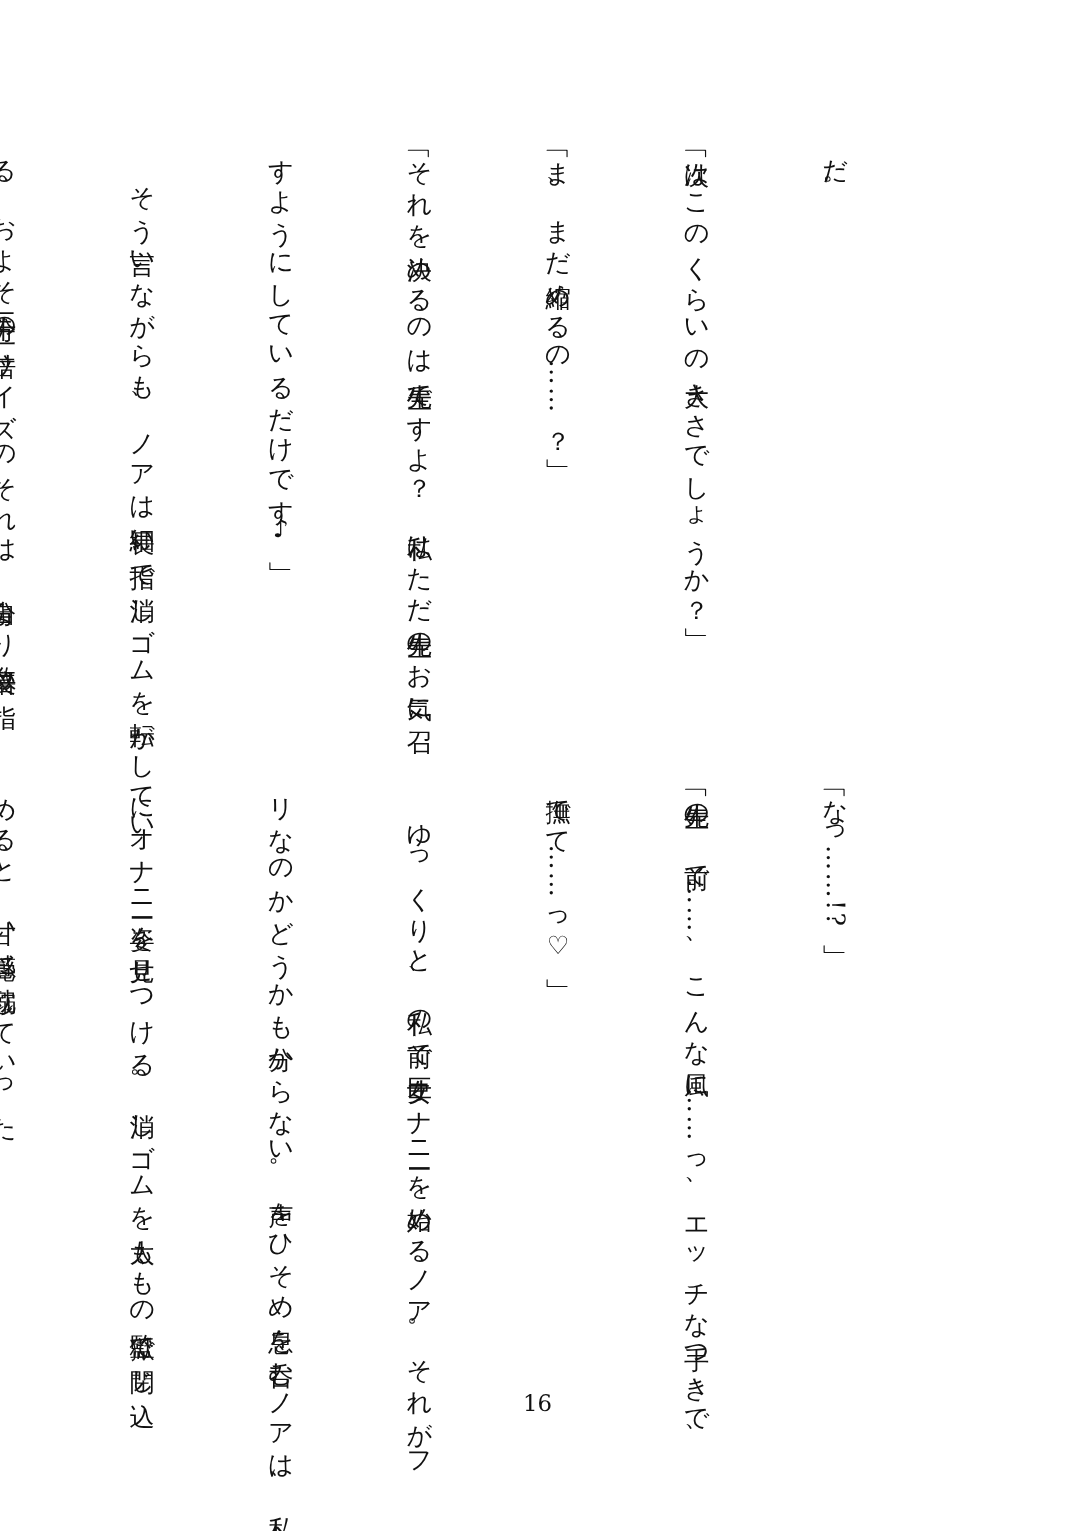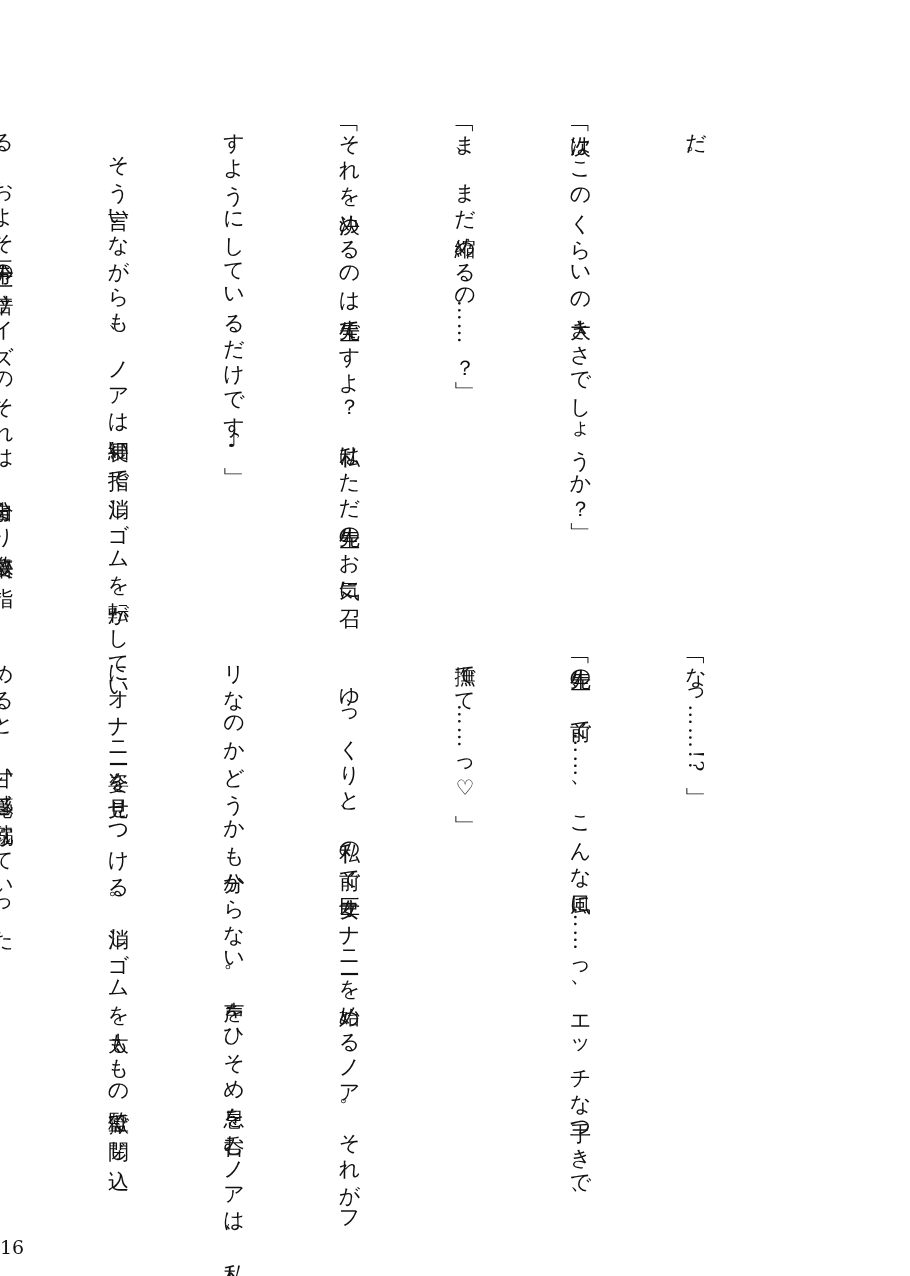--- a/index.html
+++ b/index.html
@@ -5,21 +5,21 @@
   html, body { margin:0; padding:0; background:#ffffff; }
   body { width:910px; height:1276px; position:relative; overflow:hidden;
          font-family:"DejaVu Serif","Liberation Serif",serif; color:#111; }
   .page { position:absolute; left:0; top:0; width:910px; height:1276px; background:#fff; }
   .block { position:absolute; writing-mode:vertical-rl; -webkit-writing-mode:vertical-rl;
            font-size:21px; line-height:38.5px; letter-spacing:1.9px; white-space:pre;
            font-family:"DejaVu Serif","Liberation Serif",serif; }
   .block-top { right:118px; top:118px; height:500px; }
   .block-bottom { right:118px; top:650px; height:500px; }
   .line { display:block; }
-  .page-number { position:absolute; left:0; width:896px; top:1236px; text-align:left;
+  .page-number { position:absolute; left:0; width:896px; top:1159px; text-align:center;
                  font-size:19px; font-family:"DejaVu Serif","Liberation Serif",serif; }
 </style>
 </head>
 <body>
 
 <div class="page">
   <div class="block block-top">
     <span class="line">だ。</span>
     <span class="line">「次はこのくらいの大きさでしょうか？」</span>
     <span class="line">「ま、まだ縮めるの……？」</span>

